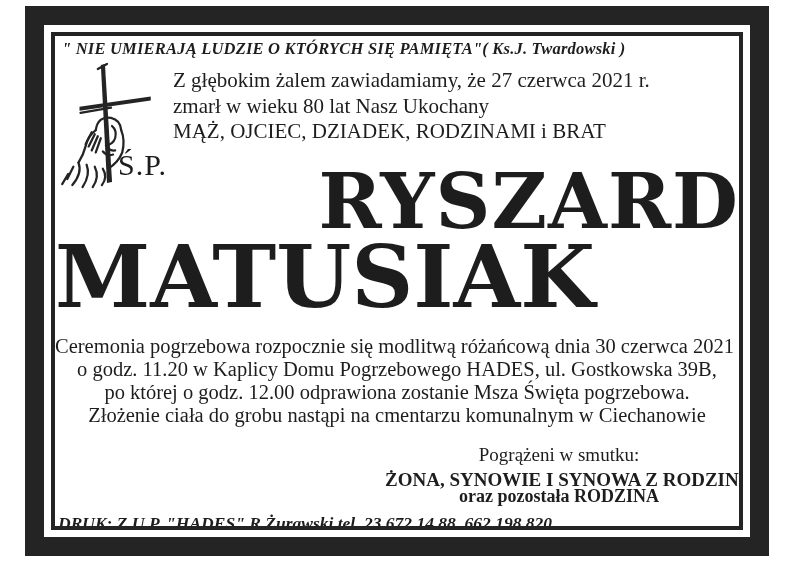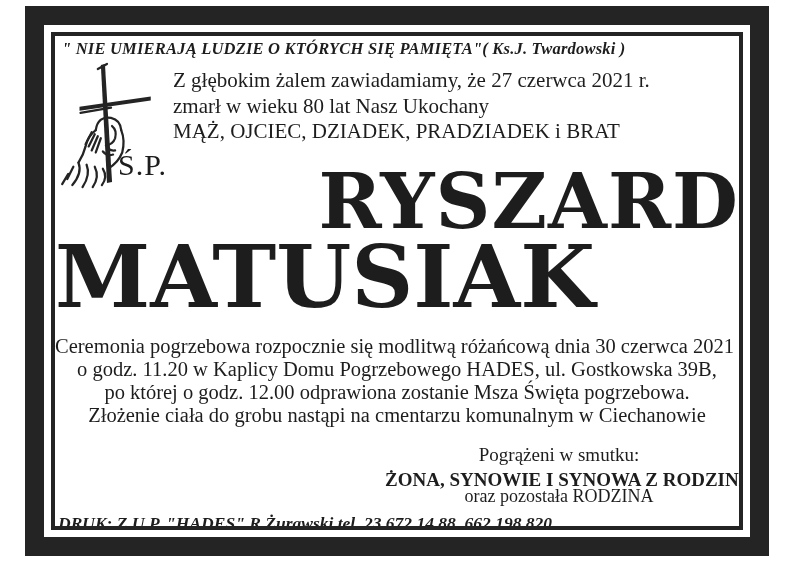--- a/index.html
+++ b/index.html
@@ -51,21 +51,21 @@
   .ceremony {
     position:absolute; top:299px; left:0; right:0;
     text-align:center; font-size:20.5px; line-height:23px; white-space:nowrap;
   }
 
   .mourners {
     position:absolute; top:407px; left:330px; width:348px; text-align:center;
   }
   .mourners-intro { font-size:19px; line-height:24px; }
   .mourners-main  { margin-top:4px; font-weight:bold; font-size:19px; line-height:17px; white-space:nowrap; }
-  .mourners-rest  { font-weight:normal; font-size:18px; line-height:17px; }
+  .mourners-rest  { font-weight:bold; font-size:18px; line-height:17px; }
 
   .print-footer {
     position:absolute; top:477px; left:3px;
     font-weight:bold; font-style:italic; font-size:17.5px; white-space:nowrap;
   }
 </style>
 </head>
 <body>
 
 <div class="page">
@@ -102,21 +102,21 @@
               <path d="M9,121 L15,111"></path>
             </g>
           </svg>
         </div>
 
         <div class="sp-label">Ś.P.</div>
 
         <div class="announce">
           <div>Z głębokim żalem zawiadamiamy, że 27 czerwca 2021 r.</div>
           <div>zmarł w wieku 80 lat Nasz Ukochany</div>
-          <div>MĄŻ, OJCIEC, DZIADEK, PRADZIADEK i BRAT</div>
+          <div>MĄŻ, OJCIEC, DZIADEK, RODZINAMI i BRAT</div>
         </div>
 
         <div class="name-line1">RYSZARD</div>
         <div class="name-line2">MATUSIAK</div>
 
         <div class="ceremony">
           <div>Ceremonia pogrzebowa rozpocznie się modlitwą różańcową dnia 30 czerwca 2021 r.</div>
           <div>o godz. 11.20 w Kaplicy Domu Pogrzebowego HADES, ul. Gostkowska 39B,</div>
           <div>po której o godz. 12.00 odprawiona zostanie Msza Święta pogrzebowa.</div>
           <div>Złożenie ciała do grobu nastąpi na cmentarzu komunalnym w Ciechanowie</div>

